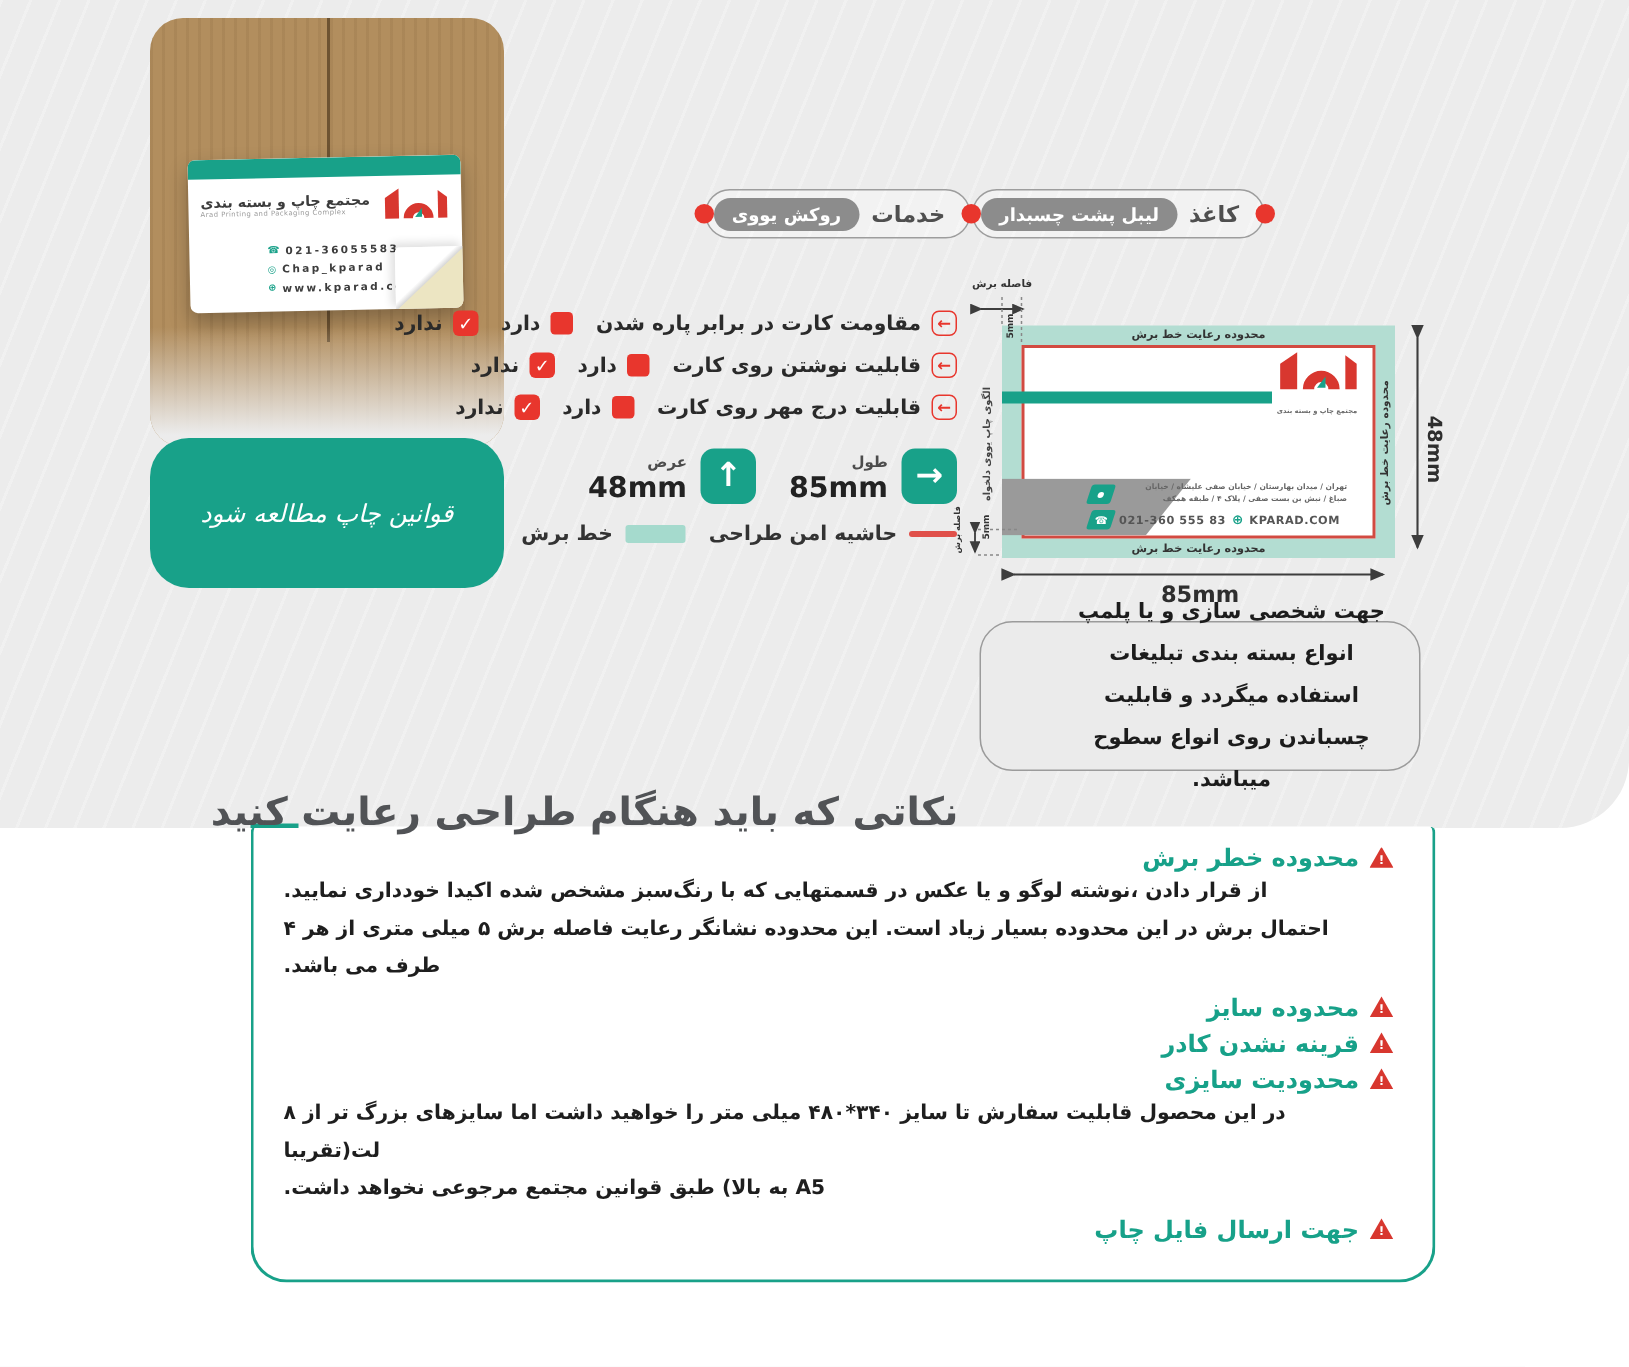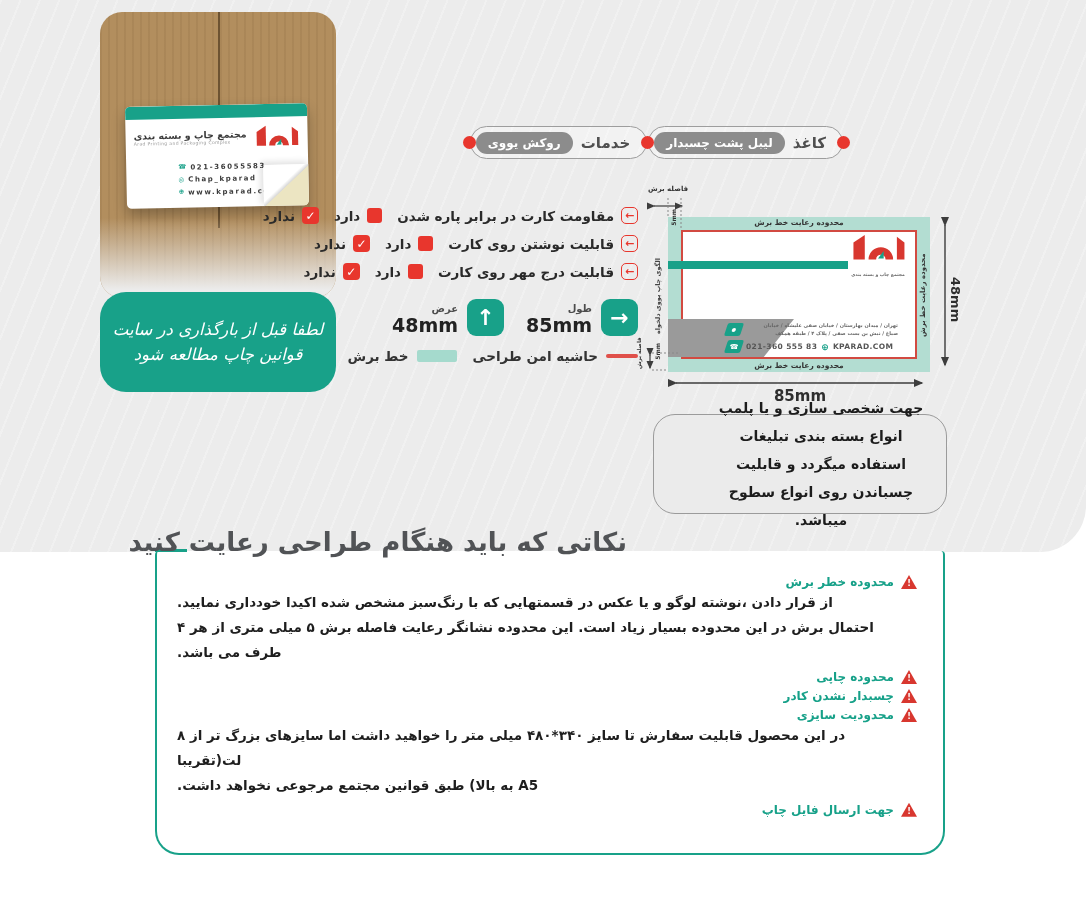--- a/index.html
+++ b/index.html
@@ -115,31 +115,31 @@
   .dim48 { position:absolute; left:308px; top:92px; writing-mode:vertical-rl; font-size:13px; font-weight:bold; color:#2e2e2e; }
   .dim85 { position:absolute; left:118px; top:202px; width:84px; text-align:center; font-size:15px; font-weight:bold; color:#2e2e2e; }
   .dim-svg { position:absolute; left:0; top:0; }
 
   
   .desc { position:absolute; left:653px; top:414px; width:294px; height:100px; background:#ebebeb; border:1px solid #9b9b9b;
     border-radius:22px; display:flex; align-items:center; justify-content:center; padding:10px 16px; }
   .desc p { font-size:14px; font-weight:bold; color:#1c1c1c; direction:rtl; text-align:center; line-height:2.0;margin-left:42px; }
 
   
-  .tips { position:absolute; left:155px; top:551px; width:790px; height:304px; border:2.5px solid #18a189; border-top:none;
-    border-radius:4px 4px 24px 24px; background:#fff; padding:24px 26px 0 20px; }
+  .tips { position:absolute; left:167px; top:551px; width:790px; height:304px; border:2.5px solid #18a189; border-top:none;
+    border-radius:4px 4px 24px 24px; background:#fff; padding:11px 26px 0 20px; }
   .tips::before { content:""; position:absolute; top:-2px; left:-2.5px; width:32px; height:3px; background:#18a189; }
   .tips-title { position:absolute; top:-24px; right:316px; font-size:26px; font-weight:bold; color:#515356; direction:rtl;
     white-space:nowrap; }
   .tip { direction:rtl; margin-bottom:5px; }
   .tip-head { display:flex; direction:rtl; align-items:center; gap:7px; margin-bottom:1px; }
   .warn { position:relative; width:16px; height:14px; background:#d8372f; clip-path:polygon(50% 0, 100% 100%, 0 100%); flex:0 0 auto; }
   .warn i { position:absolute; left:0; right:0; bottom:1px; text-align:center; font-style:normal; color:#fff; font-size:8px;
     line-height:1; font-weight:bold; }
-  .tip-heading { font-size:12px; font-weight:bold; color:#17a189; }
+  .tip-heading { font-size:16px; font-weight:bold; color:#17a189; }
   .tip-line { font-size:13.5px; font-weight:bold; color:#1e1e1e; text-align:left; line-height:1.85; padding-right:3px; }
 </style>
 </head>
 <body>
 
 <div class="stage">
   <div class="bg-top"></div>
 
   <div class="photo-card">
     <div class="grain"></div>
@@ -171,21 +171,20 @@
             <span class="c-ico">⊕</span>
             <span>www.kparad.com</span>
           </div>
       </div>
       <div class="fold"></div>
     </div>
     <div class="fade"></div>
   </div>
 
   <div class="notice">
-    <div>لطفا قبل از بارگذاری در سایت</div>
     <div>قوانین چاپ مطالعه شود</div>
   </div>
 
   <div class="crumbs">
     <span class="dot"></span>
     <div class="pill">
       <span class="pill-label">کاغذ</span>
       <span class="pill-badge">لیبل پشت چسبدار</span>
     </div>
     <span class="dot"></span>
@@ -327,30 +326,30 @@
       </div>
       <div class="tip-line">از قرار دادن ،نوشته لوگو و یا عکس در قسمتهایی که با رنگ‌سبز مشخص شده اکیدا خودداری نمایید.</div>
       <div class="tip-line">احتمال برش در این محدوده بسیار زیاد است. این محدوده نشانگر رعایت فاصله برش ۵ میلی متری از هر ۴ طرف می باشد.</div>
     </div>
 
     <div class="tip">
       <div class="tip-head">
         <span class="warn">
             <i>!</i>
           </span>
-        <span class="tip-heading">محدوده چاپی</span>
-      </div>
-    </div>
-
-    <div class="tip">
-      <div class="tip-head">
-        <span class="warn">
-            <i>!</i>
-          </span>
-        <span class="tip-heading">چسبدار نشدن کادر</span>
+        <span class="tip-heading">محدوده سایز</span>
+      </div>
+    </div>
+
+    <div class="tip">
+      <div class="tip-head">
+        <span class="warn">
+            <i>!</i>
+          </span>
+        <span class="tip-heading">قرینه نشدن کادر</span>
       </div>
     </div>
 
     <div class="tip">
       <div class="tip-head">
         <span class="warn">
             <i>!</i>
           </span>
         <span class="tip-heading">محدودیت سایزی</span>
       </div>

